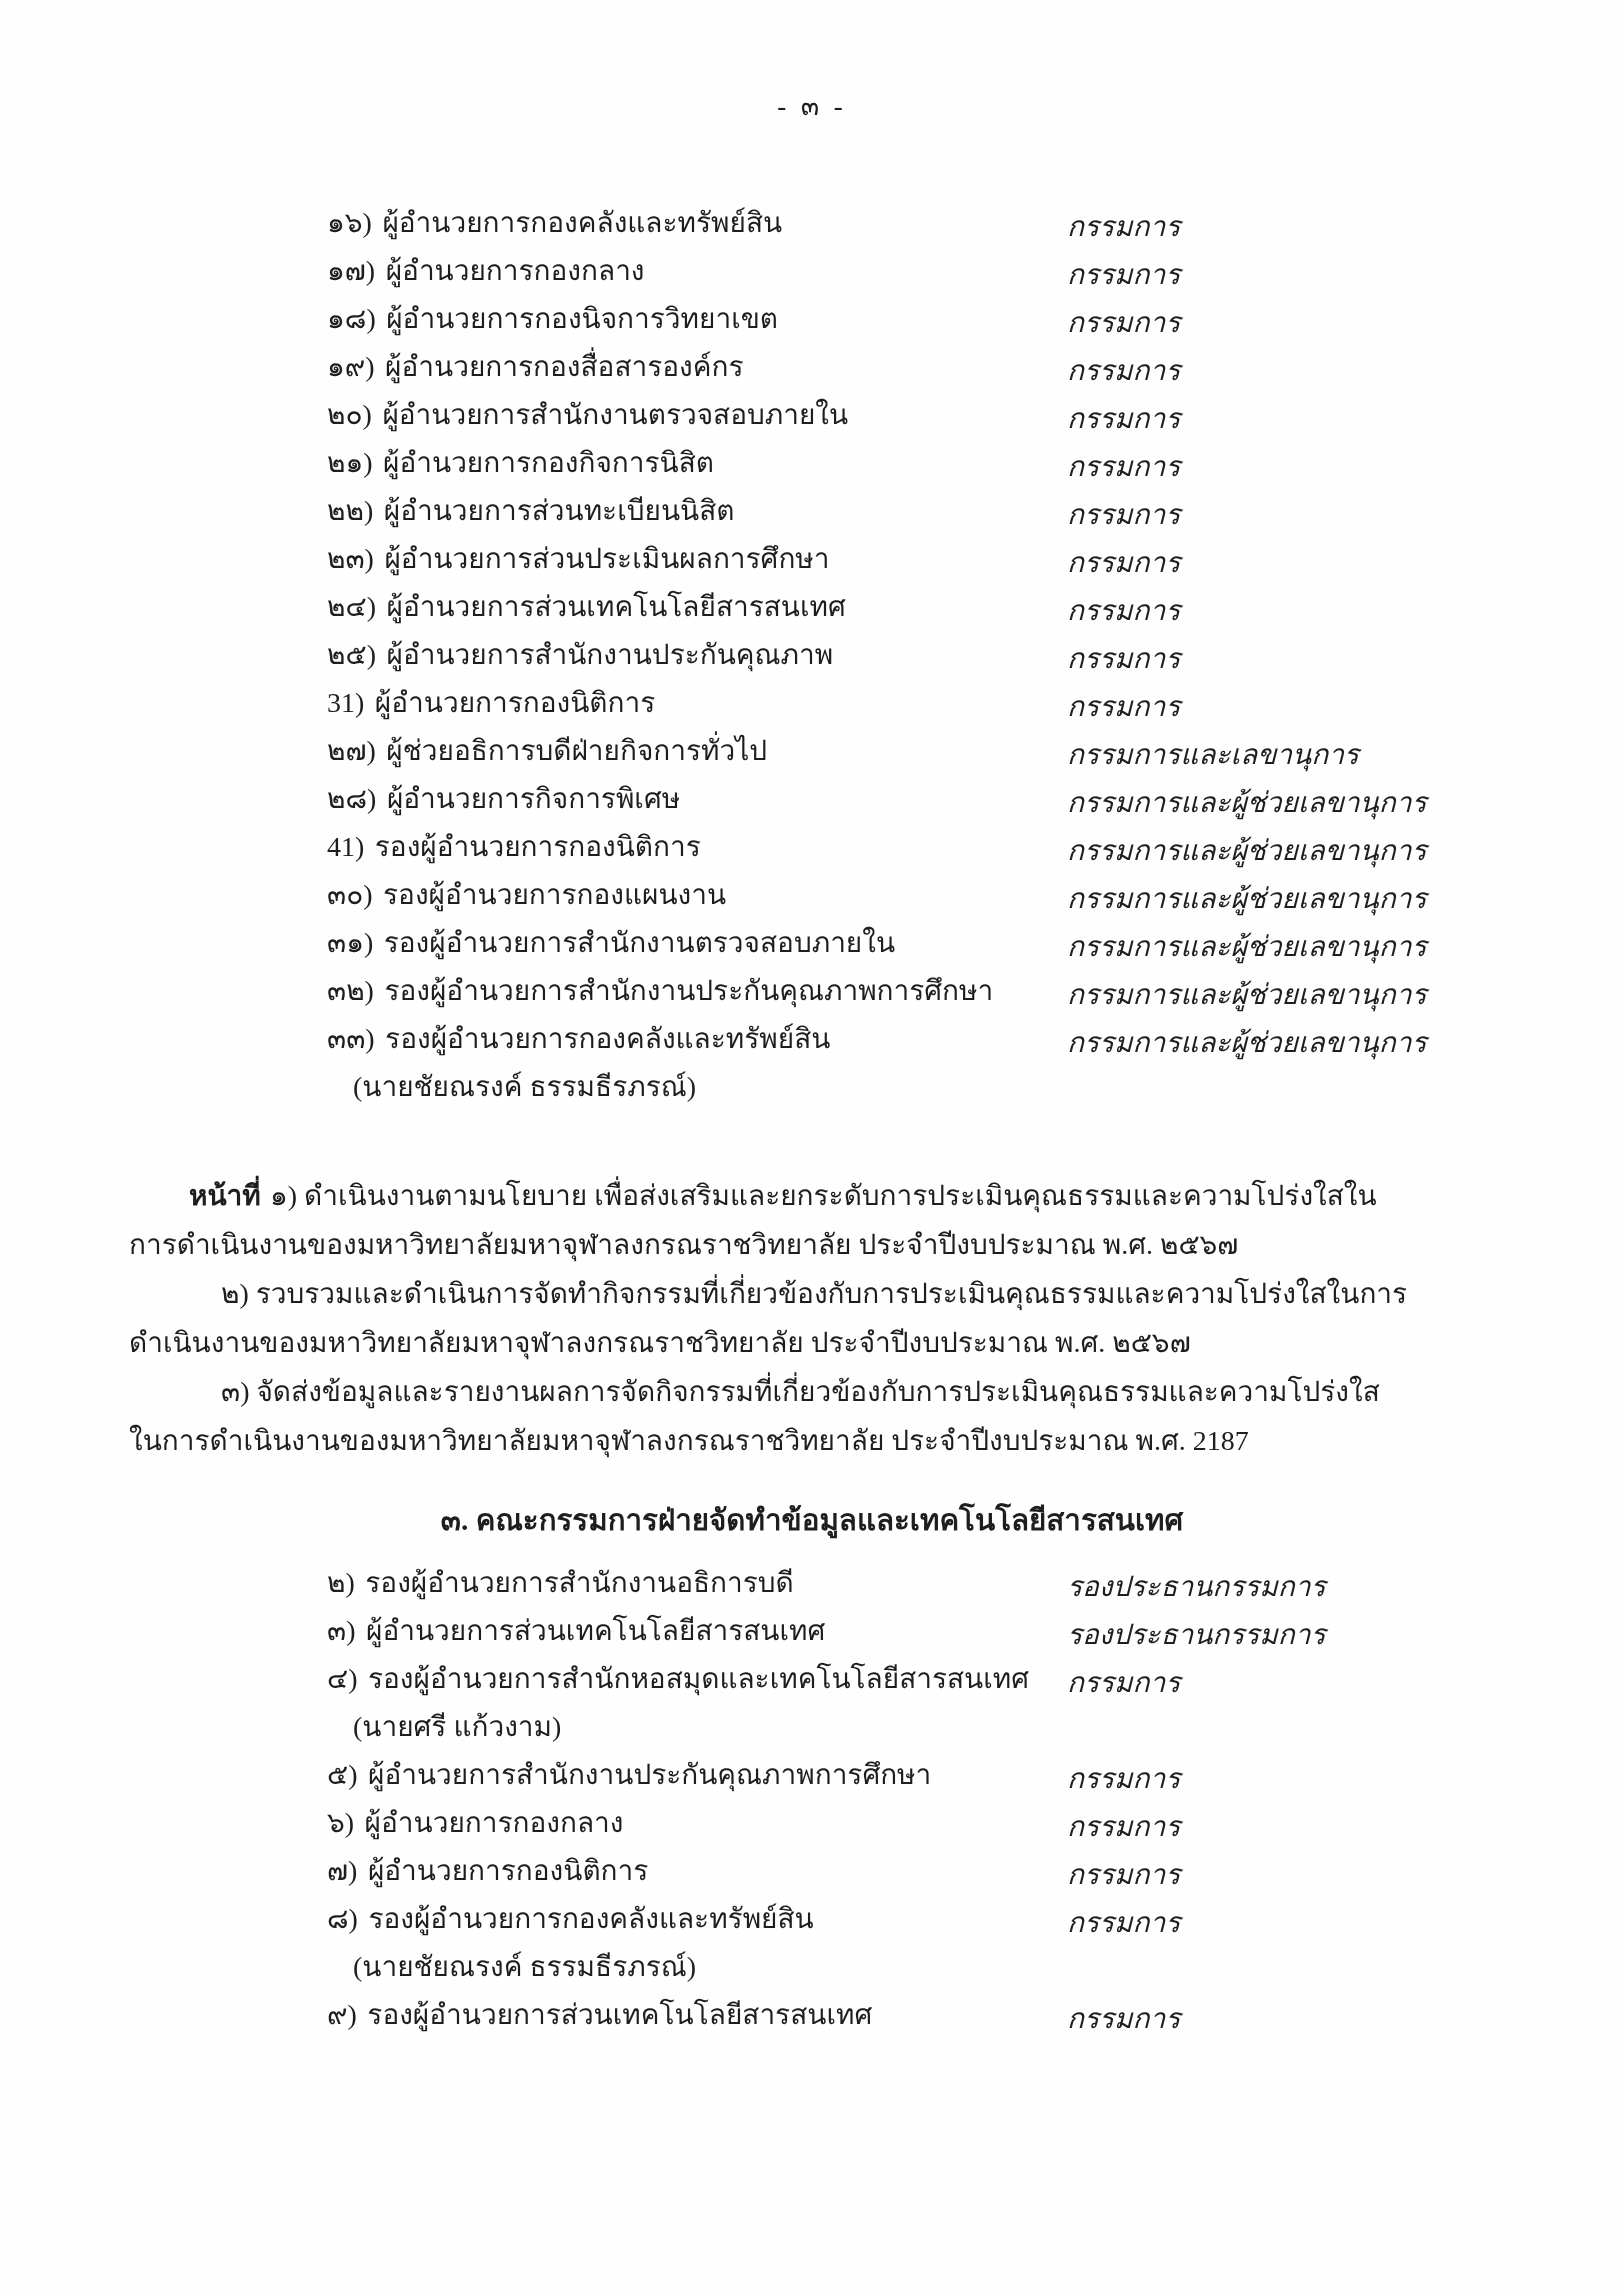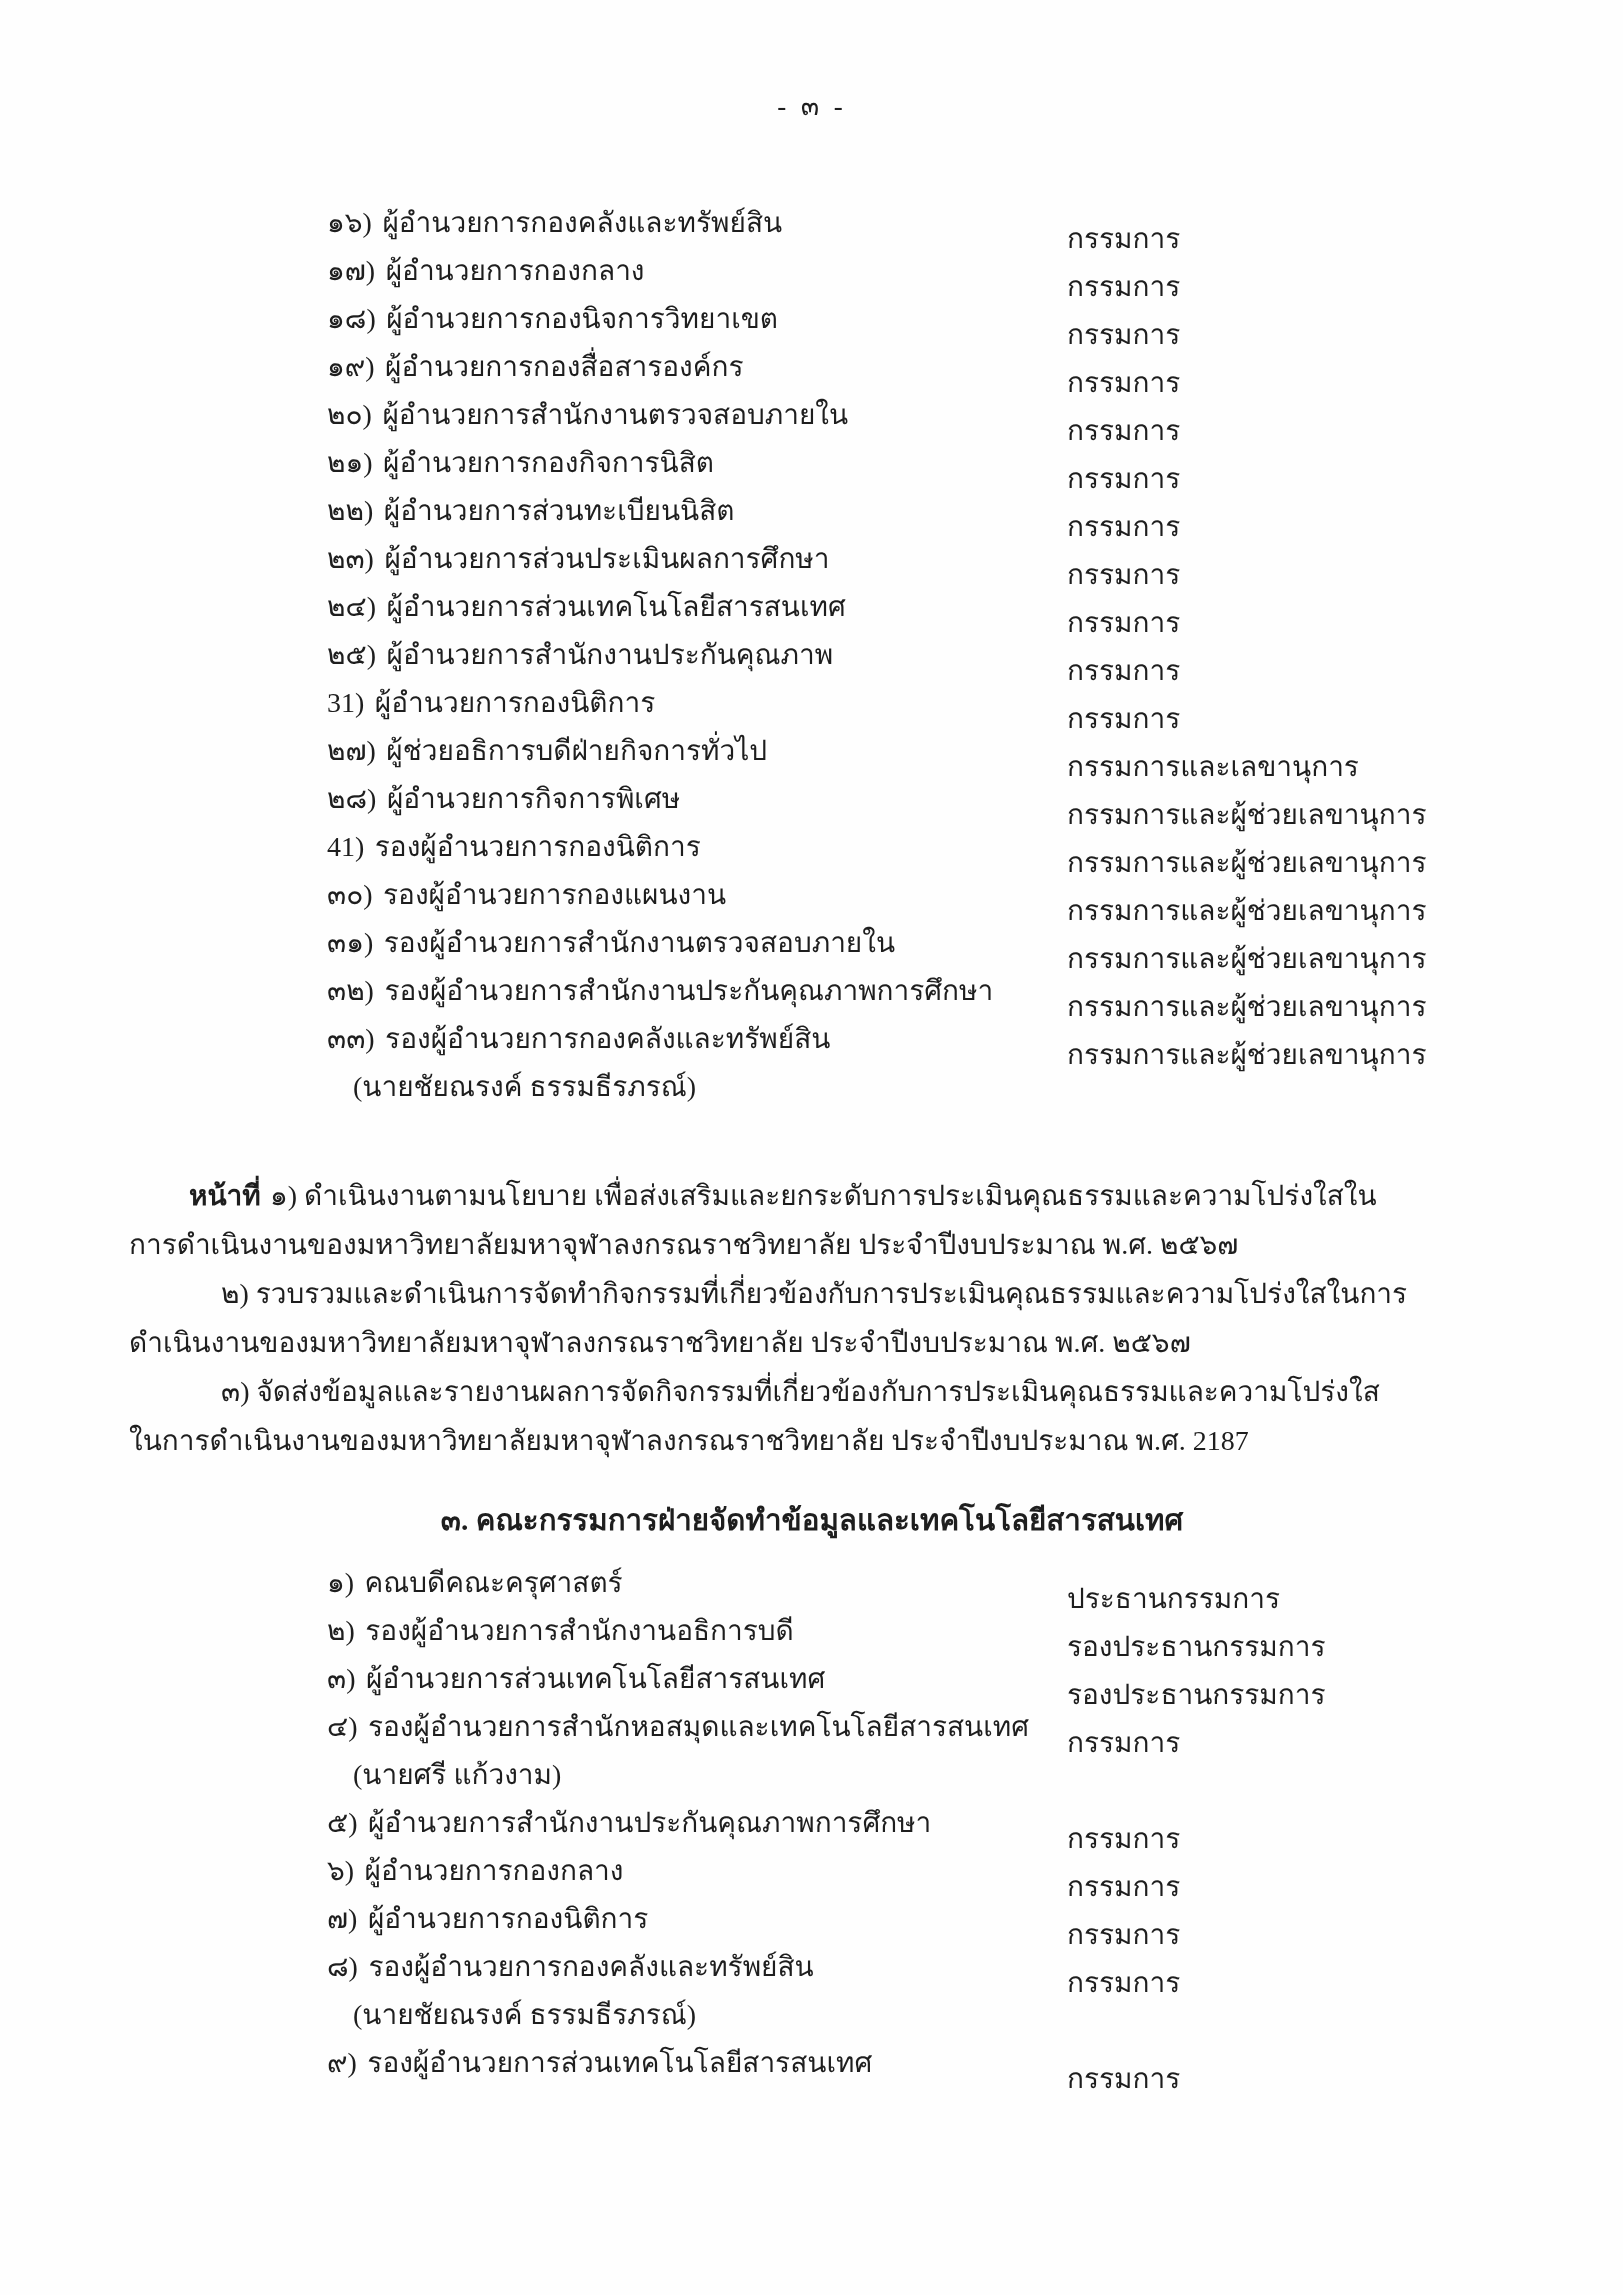--- a/index.html
+++ b/index.html
@@ -18,21 +18,21 @@
     padding-top:90px;
     text-align:center;
     font-size:27px;
     line-height:33px;
     letter-spacing:3.9px;
   }
   .committee-list{margin:76px 0 0 327px;}
   .committee-list.second{margin-top:14.4px;}
   .c-row{position:relative;line-height:48px;white-space:nowrap;}
   .c-num{display:inline-block;margin-right:10.5px;}
-  .c-role{position:absolute;left:740px;top:16px;white-space:nowrap;}
+  .c-role{position:absolute;left:740px;top:4px;white-space:nowrap;font-style:italic;}
   .name-line{padding-left:26px;line-height:48px;white-space:nowrap;}
   .duties{margin:60px 98px 0 129px;}
   .d-line{line-height:49px;white-space:nowrap;}
   .ind-a{padding-left:60px;}
   .ind-b{padding-left:92px;}
   .bold-label{font-weight:bold;margin-right:9.2px;}
   .section-heading{
     margin-top:31px;
     text-align:center;
     font-weight:bold;
@@ -75,21 +75,20 @@
     <div class="d-line">การดำเนินงานของมหาวิทยาลัยมหาจุฬาลงกรณราชวิทยาลัย ประจำปีงบประมาณ พ.ศ. ๒๕๖๗</div>
     <div class="d-line ind-b">๒) รวบรวมและดำเนินการจัดทำกิจกรรมที่เกี่ยวข้องกับการประเมินคุณธรรมและความโปร่งใสในการ</div>
     <div class="d-line">ดำเนินงานของมหาวิทยาลัยมหาจุฬาลงกรณราชวิทยาลัย ประจำปีงบประมาณ พ.ศ. ๒๕๖๗</div>
     <div class="d-line ind-b">๓) จัดส่งข้อมูลและรายงานผลการจัดกิจกรรมที่เกี่ยวข้องกับการประเมินคุณธรรมและความโปร่งใส</div>
     <div class="d-line">ในการดำเนินงานของมหาวิทยาลัยมหาจุฬาลงกรณราชวิทยาลัย ประจำปีงบประมาณ พ.ศ. 2187</div>
   </div>
 
   <div class="section-heading">๓. คณะกรรมการฝ่ายจัดทำข้อมูลและเทคโนโลยีสารสนเทศ</div>
 
   <div class="committee-list second">
-    <div class="c-row"><span class="c-num">๑)</span><span class="c-title">คณบดีคณะครุศาสตร์</span><span class="c-role">ประธานกรรมการ</span></div>
     <div class="c-row"><span class="c-num">๒)</span><span class="c-title">รองผู้อำนวยการสำนักงานอธิการบดี</span><span class="c-role">รองประธานกรรมการ</span></div>
     <div class="c-row"><span class="c-num">๓)</span><span class="c-title">ผู้อำนวยการส่วนเทคโนโลยีสารสนเทศ</span><span class="c-role">รองประธานกรรมการ</span></div>
     <div class="c-row"><span class="c-num">๔)</span><span class="c-title">รองผู้อำนวยการสำนักหอสมุดและเทคโนโลยีสารสนเทศ</span><span class="c-role">กรรมการ</span></div>
     <div class="name-line">(นายศรี แก้วงาม)</div>
     <div class="c-row"><span class="c-num">๕)</span><span class="c-title">ผู้อำนวยการสำนักงานประกันคุณภาพการศึกษา</span><span class="c-role">กรรมการ</span></div>
     <div class="c-row"><span class="c-num">๖)</span><span class="c-title">ผู้อำนวยการกองกลาง</span><span class="c-role">กรรมการ</span></div>
     <div class="c-row"><span class="c-num">๗)</span><span class="c-title">ผู้อำนวยการกองนิติการ</span><span class="c-role">กรรมการ</span></div>
     <div class="c-row"><span class="c-num">๘)</span><span class="c-title">รองผู้อำนวยการกองคลังและทรัพย์สิน</span><span class="c-role">กรรมการ</span></div>
     <div class="name-line">(นายชัยณรงค์ ธรรมธีรภรณ์)</div>
     <div class="c-row"><span class="c-num">๙)</span><span class="c-title">รองผู้อำนวยการส่วนเทคโนโลยีสารสนเทศ</span><span class="c-role">กรรมการ</span></div>

